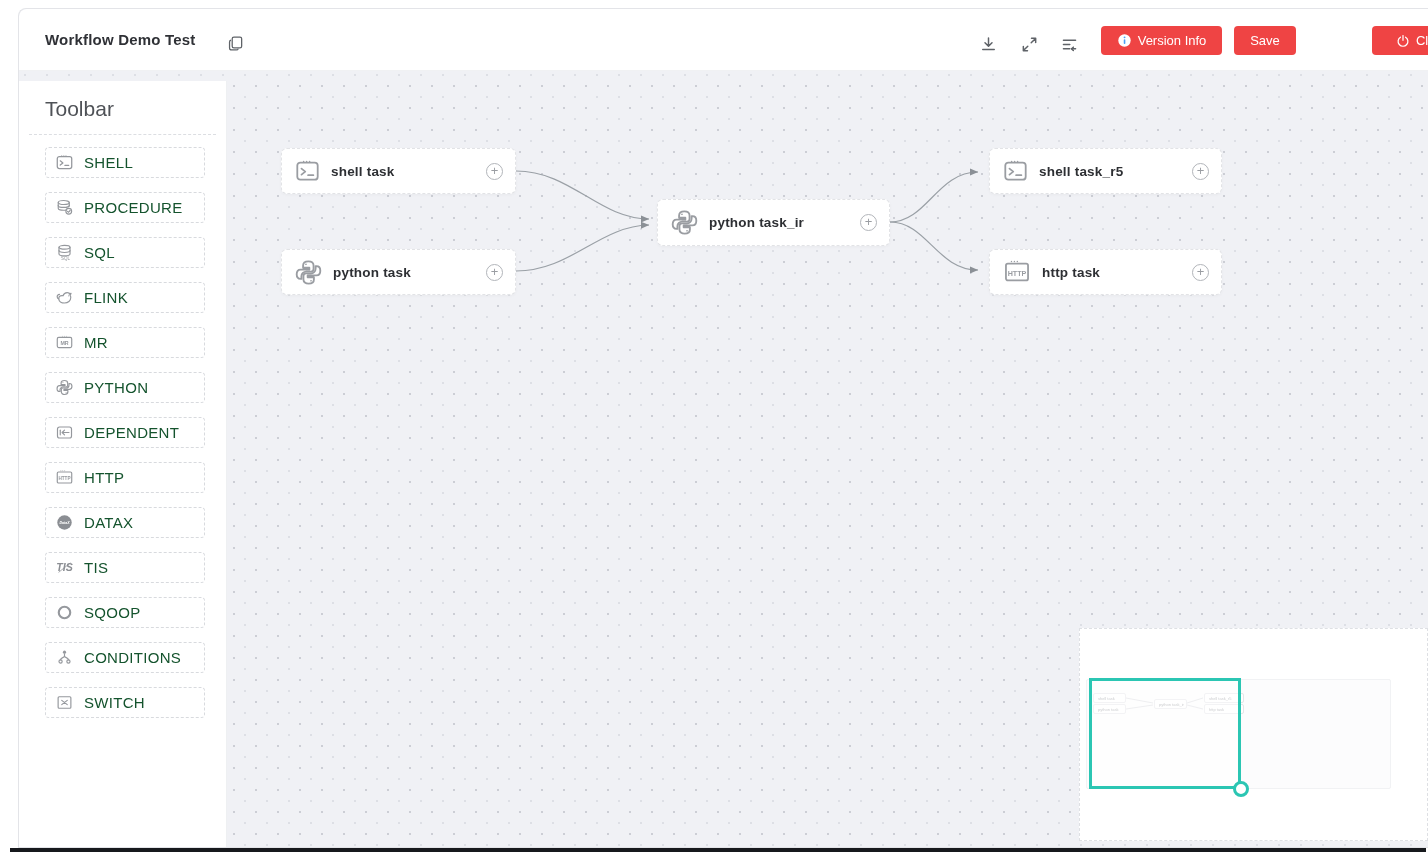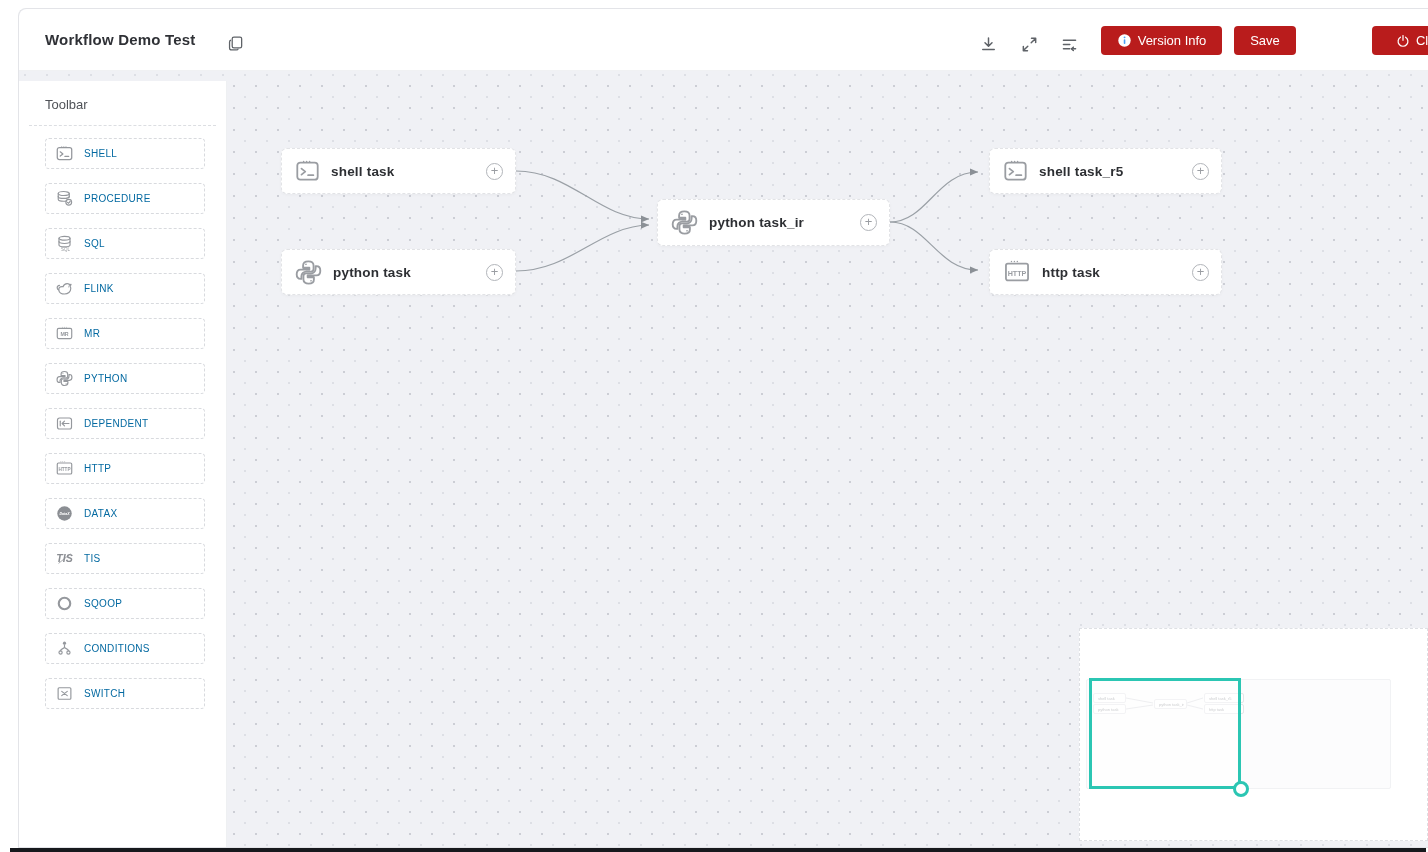--- a/index.html
+++ b/index.html
@@ -14,46 +14,46 @@
   
   .header { position:absolute; left:0; top:0; right:0; height:62px; background:#fff;
             border-bottom:1px solid #f0f1f3; border-radius:8px 0 0 0; z-index:30; }
   .page-title { position:absolute; left:26px; top:0; line-height:62px; font-size:15px;
                 font-weight:bold; color:#2f3136; letter-spacing:.2px; }
   .hicon { position:absolute; top:27px; width:17px; height:17px; color:#5f6368; cursor:pointer; }
   .ic-copy { left:208px; top:26px; }
   .ic-download { left:961px; }
   .ic-fullscreen { left:1002px; }
   .ic-format { left:1042px; }
-  .btn { position:absolute; top:17px; height:29px; background:#b91c1c; border:none;
+  .btn { position:absolute; top:17px; height:29px; background:#ef4444; border:none;
          border-radius:4px; color:#fff; font-size:13px; font-family:inherit;
          display:flex; align-items:center; justify-content:center; gap:6px; cursor:pointer; }
   .btn-version { left:1082px; width:121px; }
   .btn-save { left:1215px; width:62px;justify-content:center; }
   .btn-close { left:1353px; width:101px; }
 
   
   .canvas { position:absolute; left:0; top:62px; right:0; bottom:0; background:#f0f1f5;
             background-image:
               radial-gradient(#ccced5 1px, transparent 1.4px),
               radial-gradient(#dddfe5 1px, transparent 1.4px);
             background-size:22px 22px, 22px 22px;
             background-position:6px 4px, 17px 15px; }
 
   
   .sidebar { position:absolute; left:0; top:72px; bottom:0; width:208px; background:#fff;
              border-right:1px solid #eef0f2; z-index:20; }
-  .toolbar-title { padding:16px 0 0 26px; font-size:13px; color:#4f5257; }
+  .toolbar-title { padding:16px 0 0 26px; font-size:21px; color:#4f5257; }
   .toolbar-sep { border-top:1px dashed #dcdee2; margin:13px 10px 0 10px; }
   .tool-list { padding:12px 0 0 26px; }
   .tool-item { width:160px; height:31px; border:1px dashed #d8dade; border-radius:4px;
                background:#fff; margin-bottom:14px; display:flex; align-items:center;
                padding-left:10px; gap:11px; cursor:grab; }
   .tool-item .ticon { width:17px; height:17px; color:#95989d; flex:none; }
-  .tool-item .tlabel { font-size:10px; color:#0369a1; letter-spacing:.3px; }
+  .tool-item .tlabel { font-size:15px; color:#14532d; letter-spacing:.3px; }
 
   
   .node { position:absolute; background:#fff; border:1px dashed #e2e3e6; border-radius:6px;
           box-shadow:0 1px 3px rgba(90,95,105,.05); display:flex; align-items:center;
           padding:0 12px 0 13px; gap:11px; cursor:pointer; z-index:10; }
   .node .nicon { color:#9a9da2; flex:none; }
   .node .nlabel { flex:1; font-size:13.5px; font-weight:600; color:#2d2f33; letter-spacing:.2px; }
   .node .plus { width:17px; height:17px; border:1px solid #b2b5ba; border-radius:50%;
                 color:#9a9da2; font-size:13px; line-height:14.5px; text-align:center;
                 background:#fff; flex:none; cursor:crosshair; }

